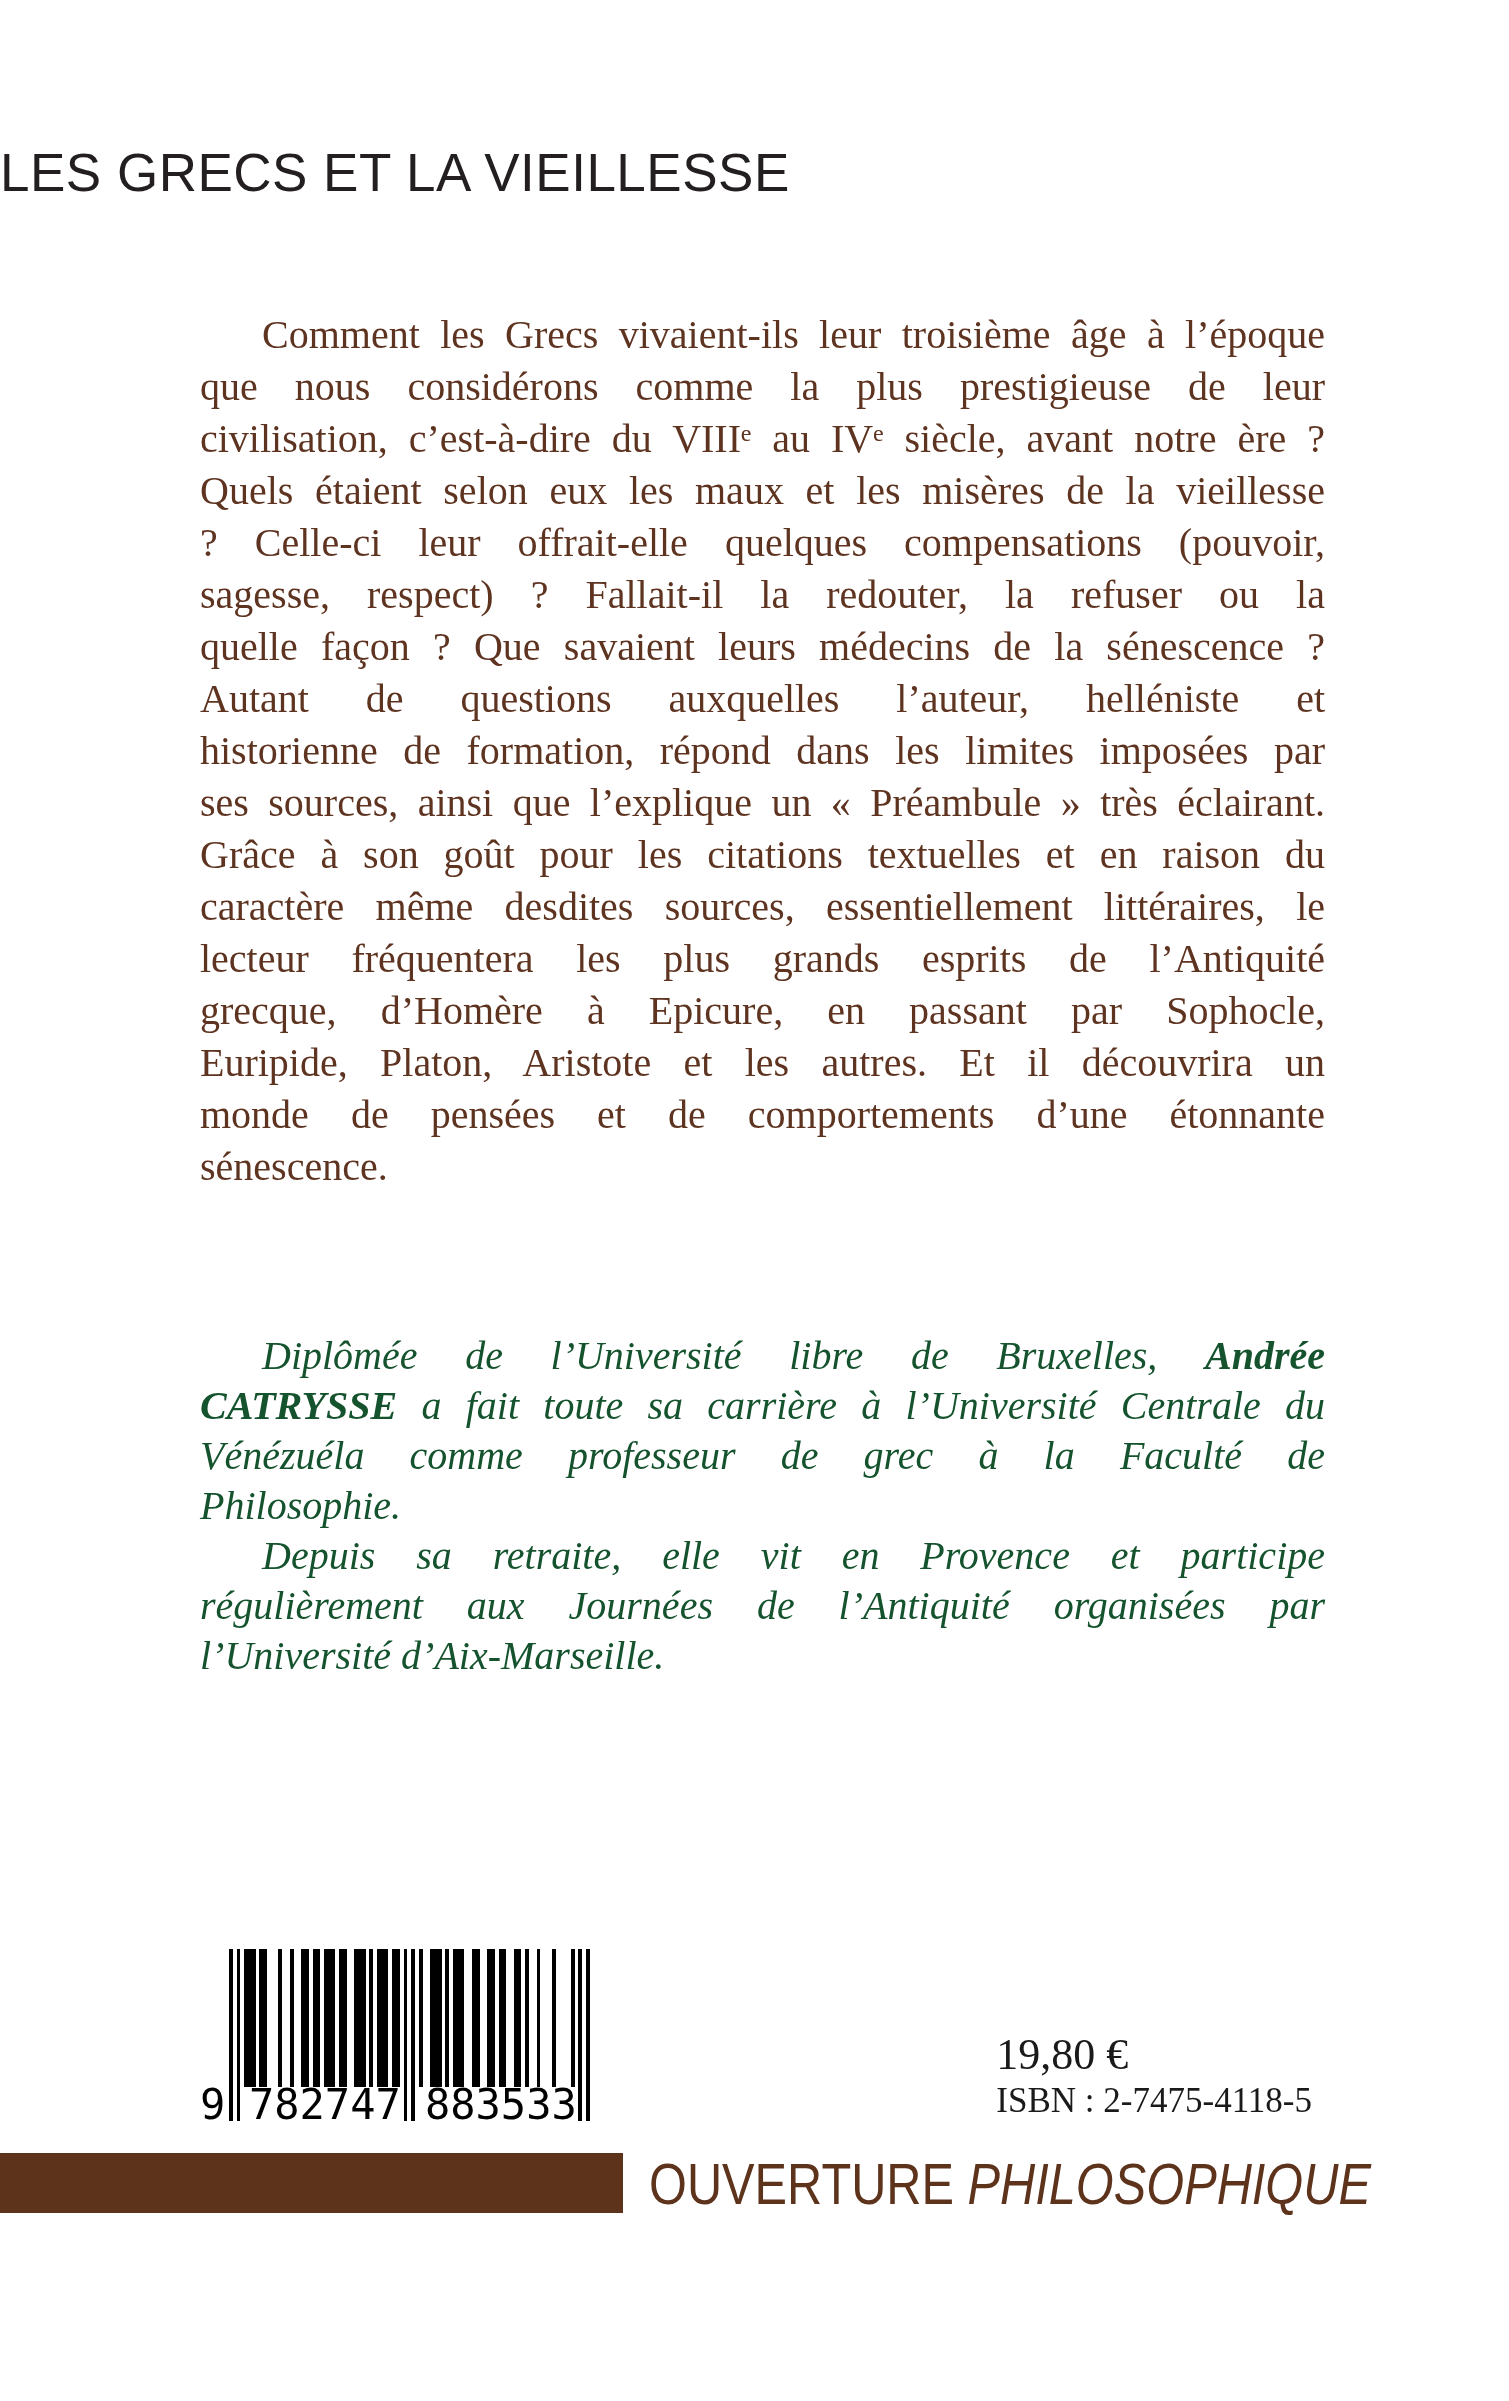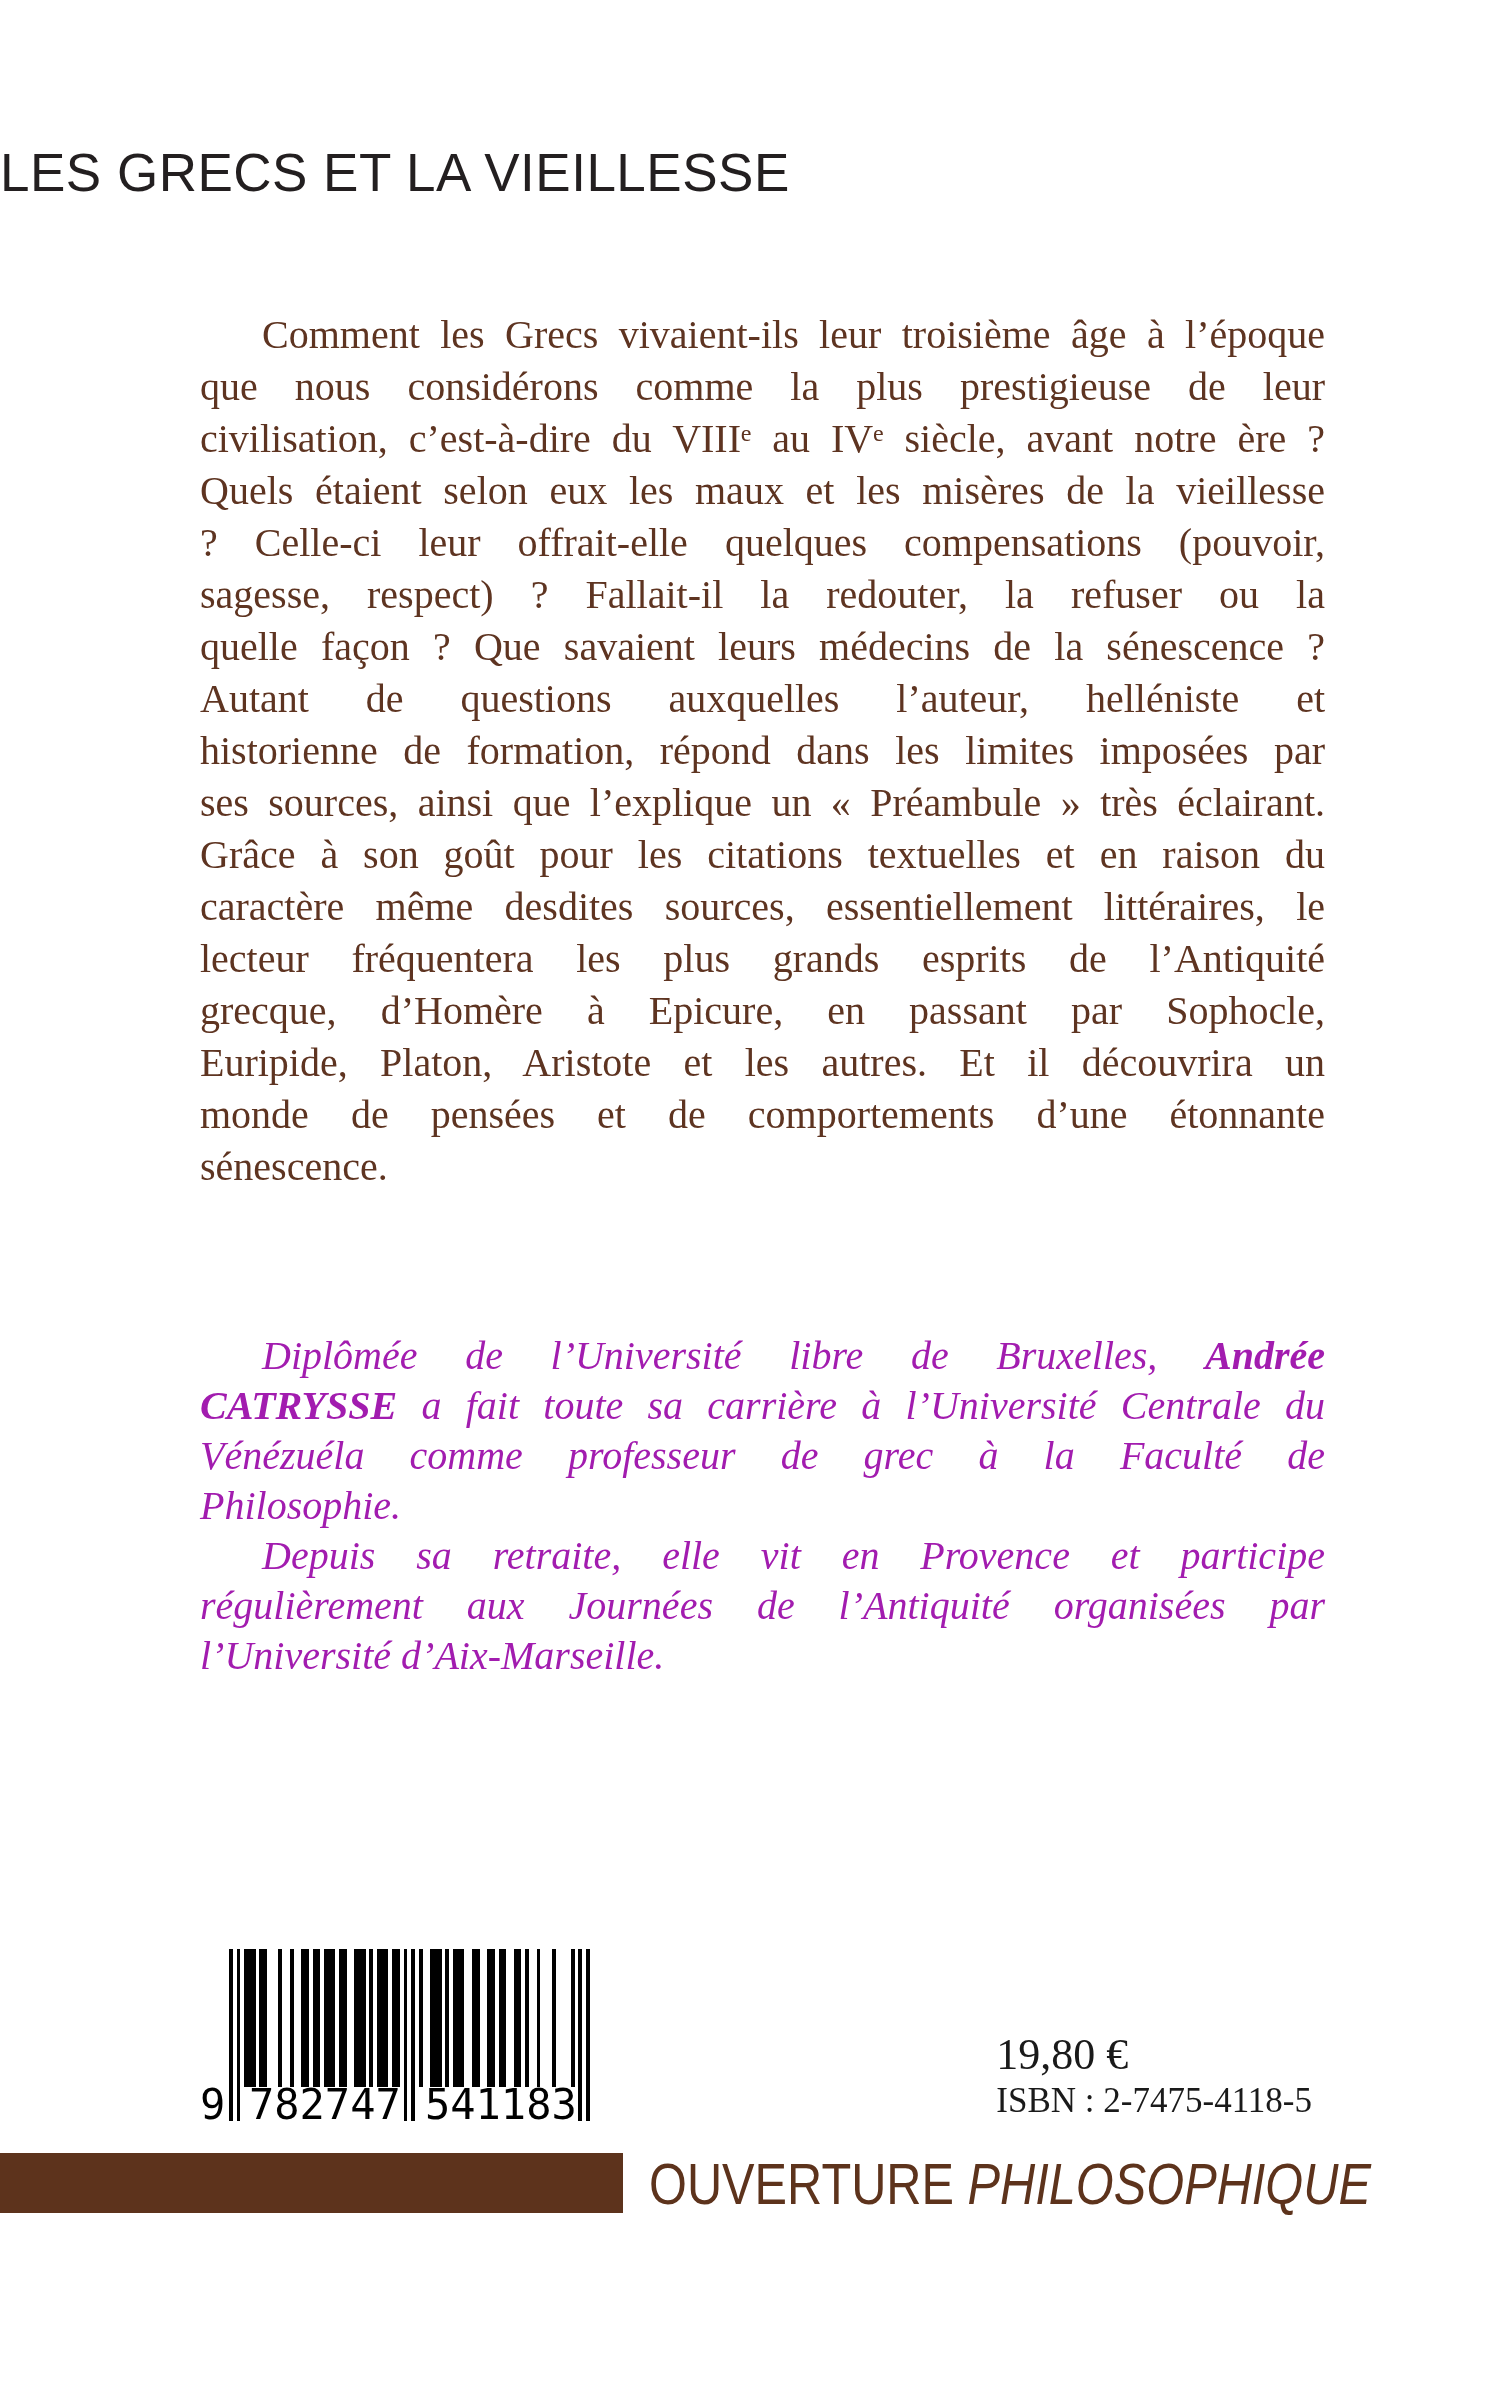--- a/index.html
+++ b/index.html
@@ -14,21 +14,21 @@
   }
   .synopsis{
     position:absolute;left:192px;top:309px;width:1133px;
     font-size:40px;line-height:52px;color:#5e3421;
   }
   .jline{text-align:justify;text-align-last:justify;text-justify:inter-word;white-space:normal;margin-left:8px;}
   .jline.last{text-align-last:left;}
   .synopsis .jline:first-child{text-indent:62px;}
   .bio{
     position:absolute;left:192px;top:1331px;width:1133px;
-    font-size:40px;line-height:50px;font-style:italic;color:#a21caf;
+    font-size:40px;line-height:50px;font-style:italic;color:#14532d;
   }
   .bio .indent{text-indent:62px;}
   .bio .bname{font-weight:bold;}
   .bio .p2 .jline:first-child{text-indent:62px;}
   .barcode{position:absolute;left:229px;top:1949px;width:360px;height:172px;}
   .bars{display:flex;height:172px;}
   .module{flex:0 0 3.8px;width:3.8px;height:138px;}
   .module.bar{background:#000;}
   .module.bar.guard{height:172px;}
   .bc-digits{
@@ -182,21 +182,21 @@
         <div class="module"></div>
         <div class="module bar"></div>
         <div class="module"></div>
         <div class="module bar guard"></div>
         <div class="module"></div>
         <div class="module bar guard"></div>
       </div>
     <div class="bc-digits">
       <span class="bc-lead">9</span>
       <span class="bc-g1">782747</span>
-      <span class="bc-g2">541183</span>
+      <span class="bc-g2">883533</span>
     </div>
   </div>
 
   <div class="pricebox">
     <div class="price">19,80 €</div>
     <div class="isbn">ISBN : 2-7475-4118-5</div>
   </div>
 
   <div class="band"></div>
   <div class="collection">

